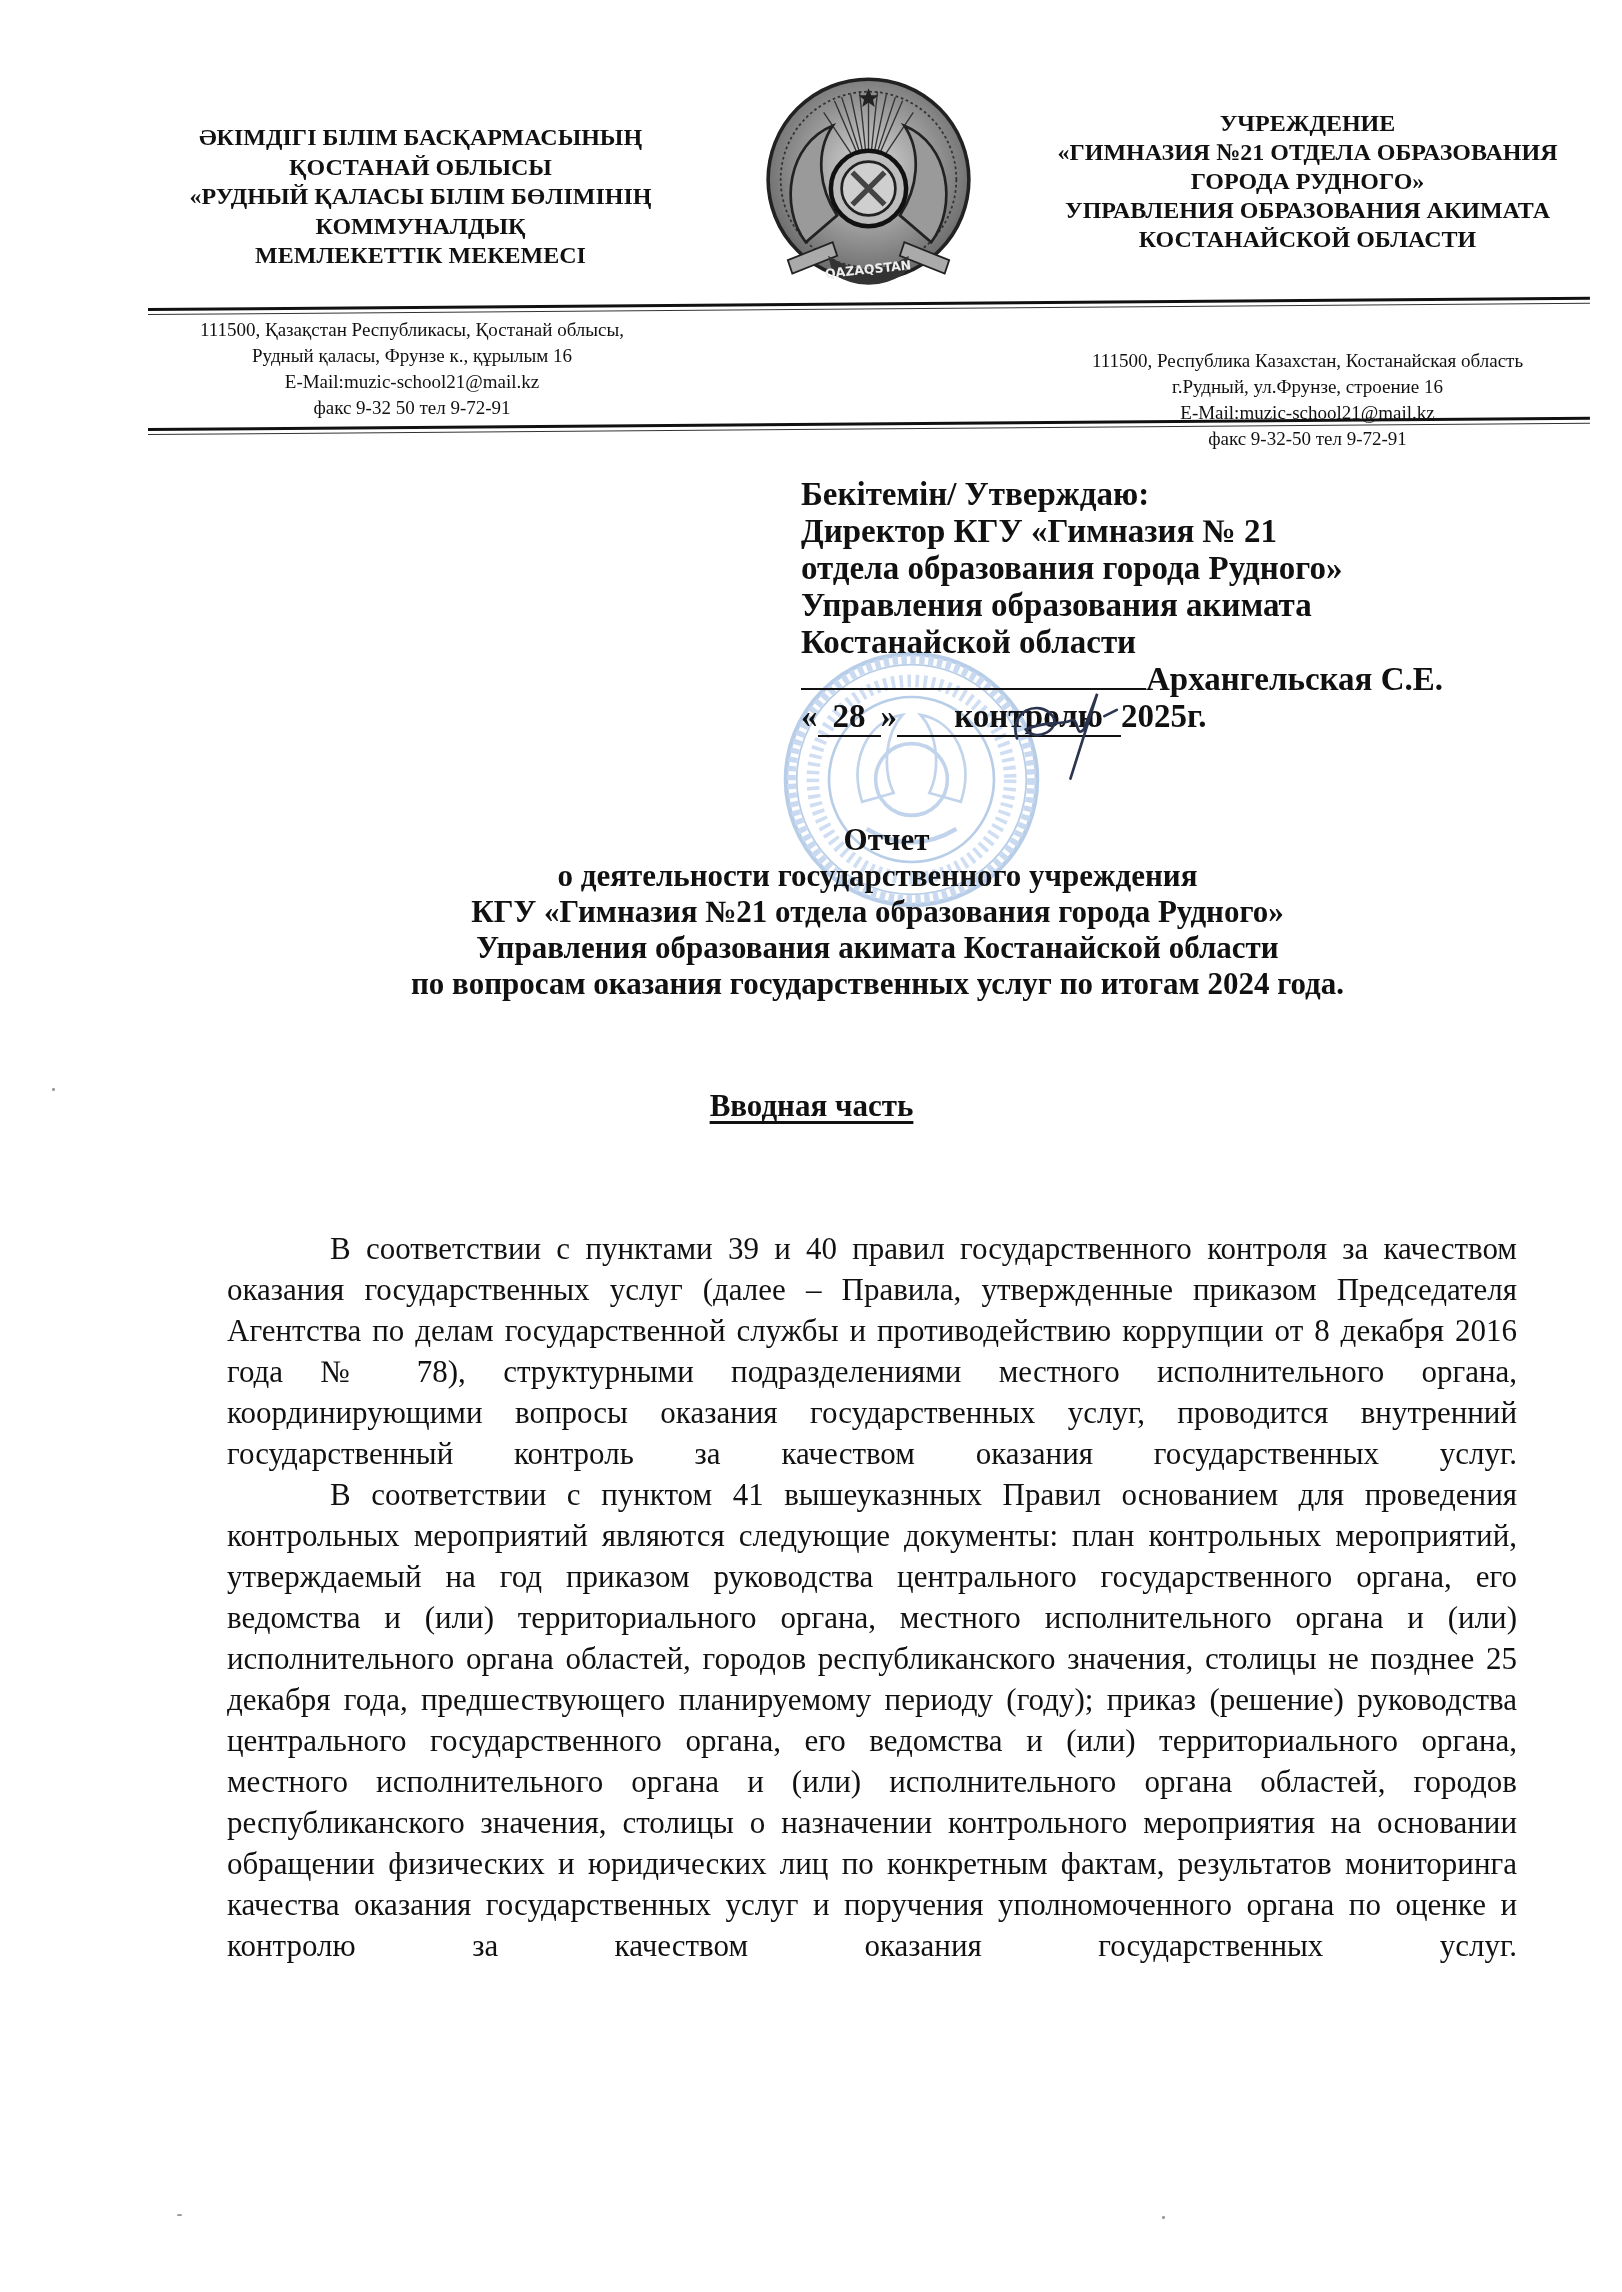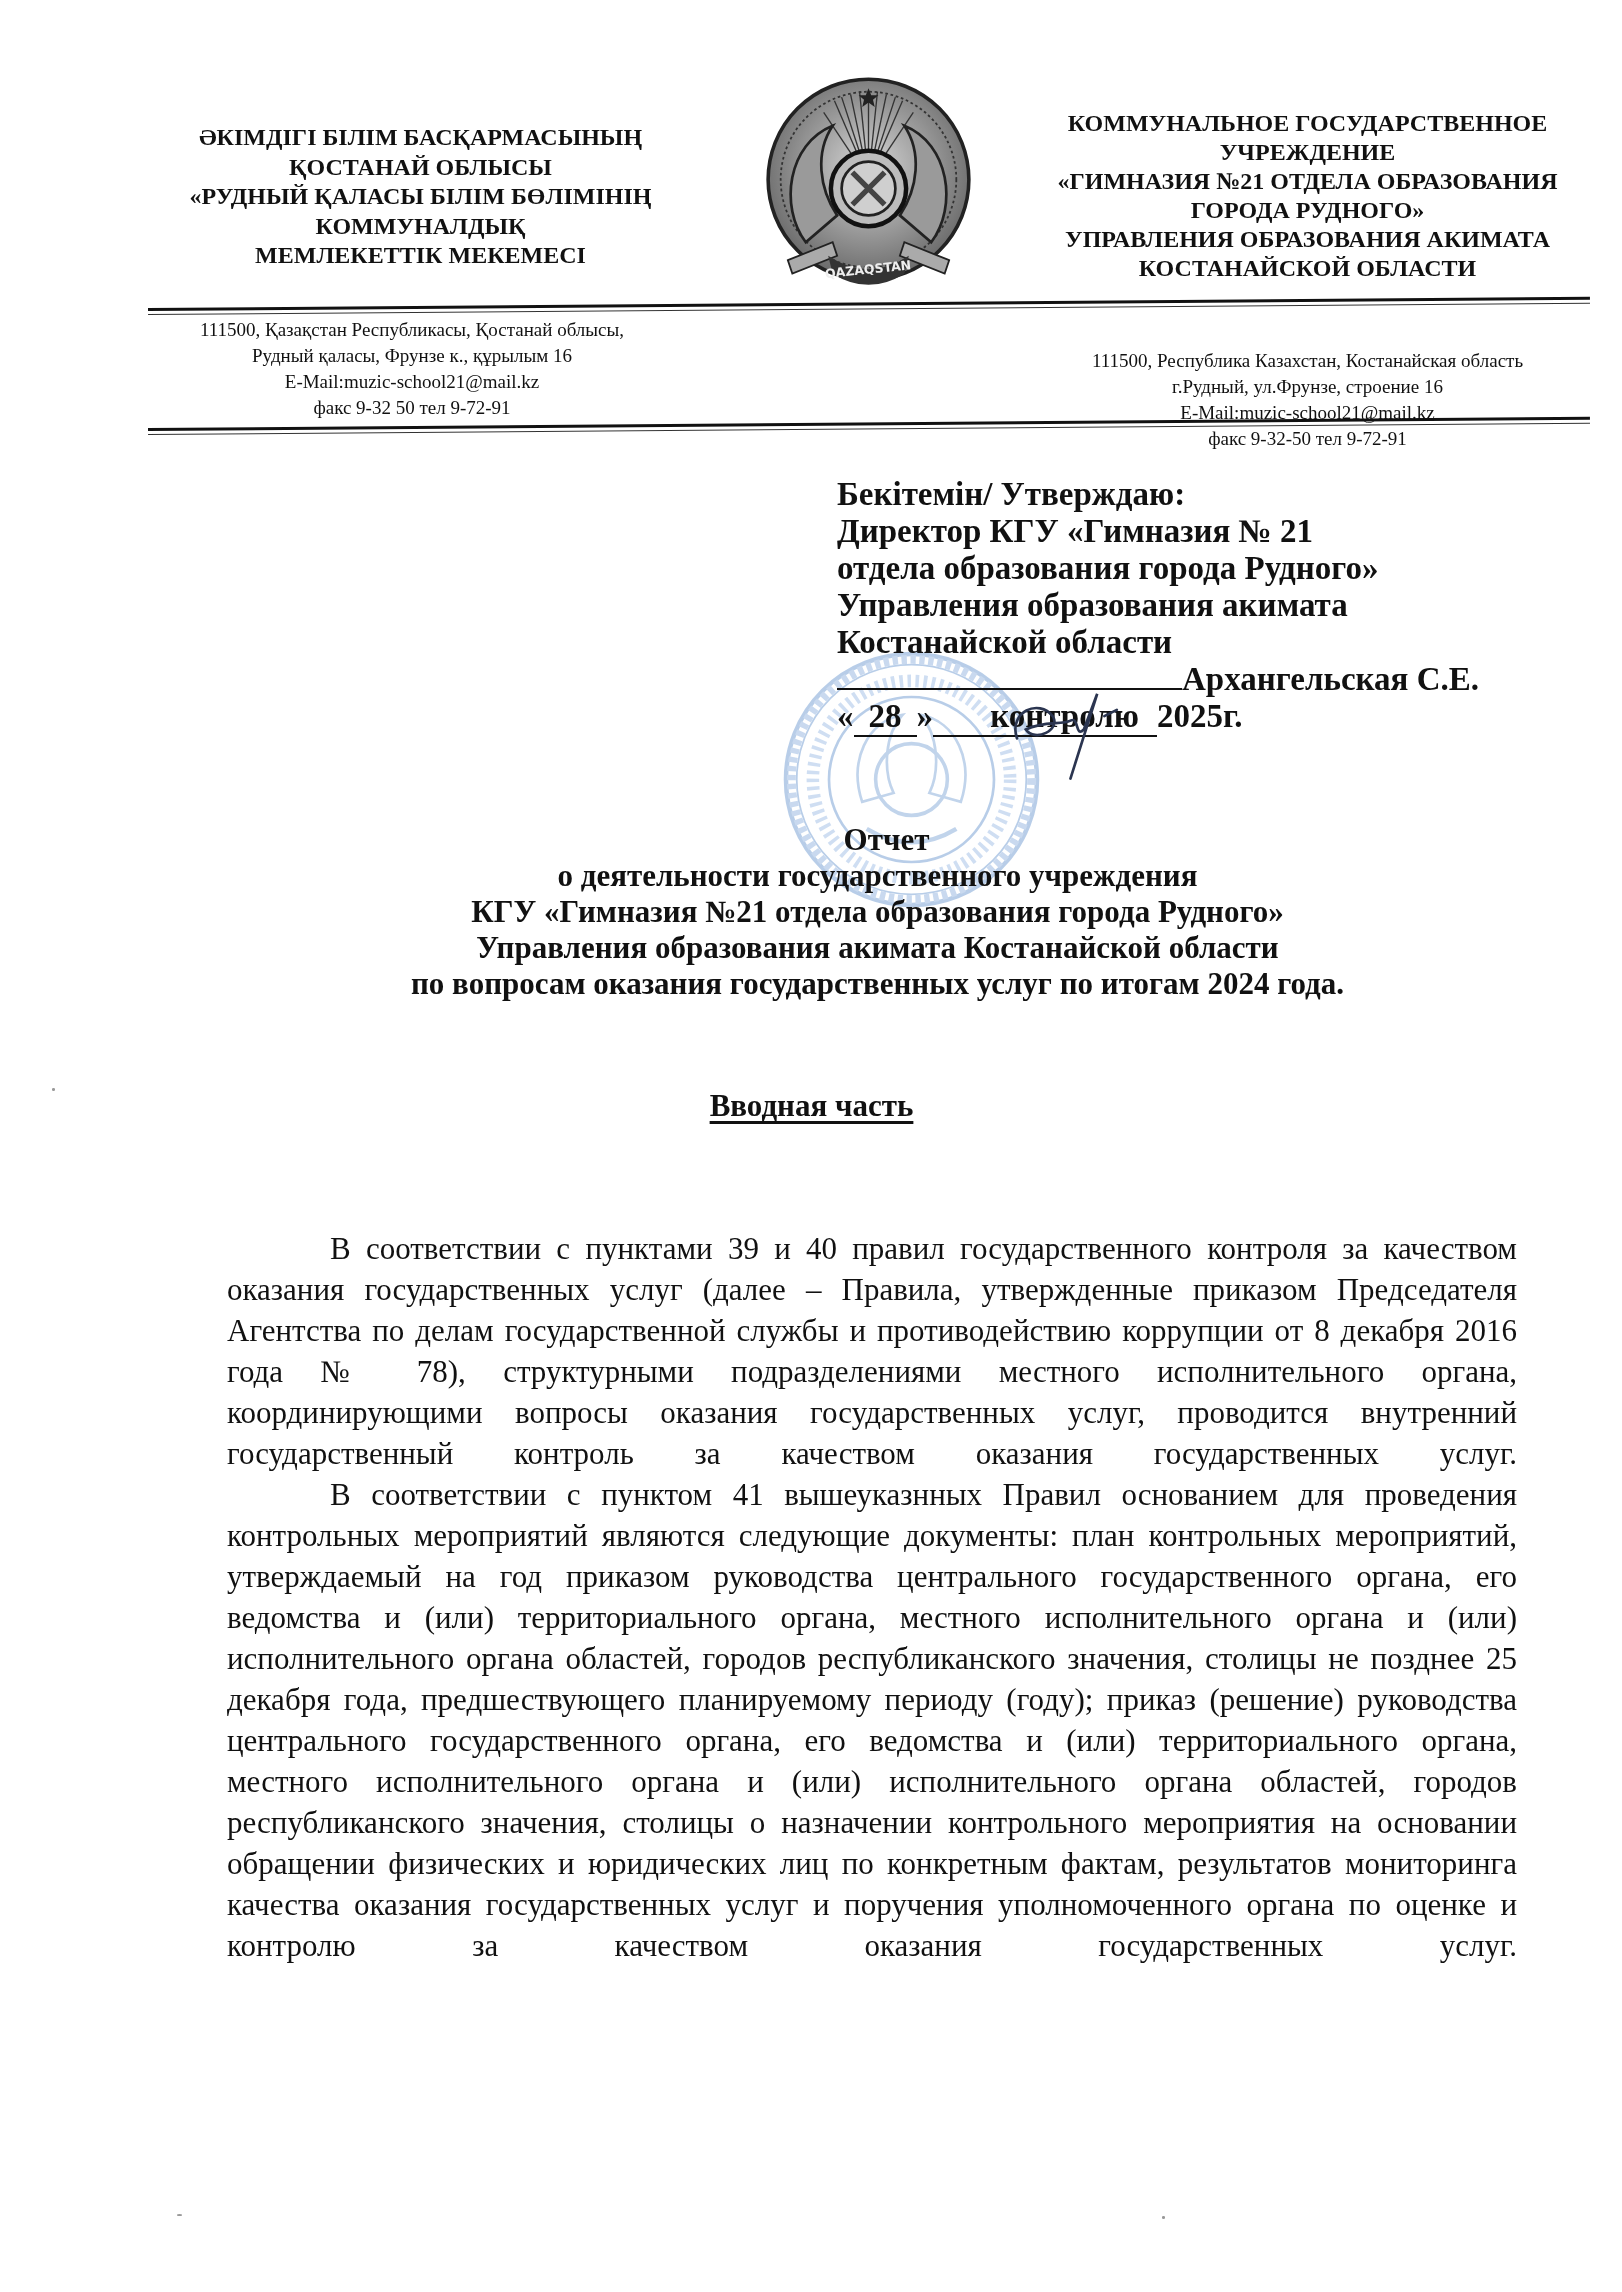--- a/index.html
+++ b/index.html
@@ -16,21 +16,21 @@
   .rule { position: absolute; height: 0; border-top: 3.6px solid #111; transform-origin: left center; }
   .rule::after { content: ""; position: absolute; left: 0; right: 0; top: 2.7px; border-top: 1.3px solid #333; }
   .rule-top    { left: 148px; top: 308px; width: 1442px; transform: rotate(-0.45deg); }
   .rule-bottom { left: 148px; top: 428px; width: 1442px; transform: rotate(-0.45deg); }
 
   .addr-left, .addr-right { position: absolute; text-align: center; font-size: 19px; line-height: 26px; }
   .addr-left  { left: 157px; top: 317px; width: 510px; }
   .addr-right { left: 1039px; top: 304px; width: 537px; margin-top: 44px; }
 
   
-  .approve { position: absolute; left: 837px; top: 476px; width: 734px; font-weight: bold; font-size: 33px; line-height: 37px; }
+  .approve { position: absolute; left: 801px; top: 476px; width: 734px; font-weight: bold; font-size: 33px; line-height: 37px; }
   .approve .line { white-space: nowrap; }
   .sign-line { display: inline-block; width: 345px; border-bottom: 2.7px solid #111; height: 27px; vertical-align: baseline; }
   .date-u { display: inline-block; border-bottom: 2.7px solid #111; text-align: center; }
   .date-day { width: 63px; }
   .date-month { width: 206px; text-align: right; padding-right: 18px; }
   .signature { position: absolute; left: 999px; top: 676px; width: 134px; height: 107px; }
   .stamp { position: absolute; left: 777px; top: 645px; width: 269px; height: 269px; opacity: 0.55; }
 
   
   .title { position: absolute; left: 215px; top: 822px; width: 1325px; text-align: center; font-weight: bold; font-size: 31px; line-height: 36px; }
@@ -83,21 +83,20 @@
   <circle cx="130" cy="130" r="30" fill="#cfcfcf" stroke="#222" stroke-width="3"></circle>
   <path d="M112 112 L148 148 M148 112 L112 148" stroke="#444" stroke-width="6"></path>
   <polygon points="130,18 133,26 141,26 135,31 137,39 130,34 123,39 125,31 119,26 127,26" fill="#222"></polygon>
   <path d="M40 210 L 90 190 L 95 205 L 45 225 Z" fill="#aaa" stroke="#222" stroke-width="2"></path>
   <path d="M220 210 L 170 190 L 165 205 L 215 225 Z" fill="#aaa" stroke="#222" stroke-width="2"></path>
   <path d="M85 205 Q 130 235 175 205 L 170 225 Q 130 250 90 225 Z" fill="#333"></path>
   <text x="130" y="225" text-anchor="middle" font-family="DejaVu Sans, sans-serif" font-size="14" font-weight="bold" fill="#eee" transform="rotate(-6 130 225)">QAZAQSTAN</text>
 </svg>
 
 <div class="lh-right">
-  <div>КОММУНАЛЬНОЕ ГОСУДАРСТВЕННОЕ</div>
   <div>УЧРЕЖДЕНИЕ</div>
   <div>«ГИМНАЗИЯ №21 ОТДЕЛА ОБРАЗОВАНИЯ</div>
   <div>ГОРОДА РУДНОГО»</div>
   <div>УПРАВЛЕНИЯ ОБРАЗОВАНИЯ АКИМАТА</div>
   <div>КОСТАНАЙСКОЙ ОБЛАСТИ</div>
 </div>
 
 <div class="rule rule-top"></div>
 
 <div class="addr-left">

